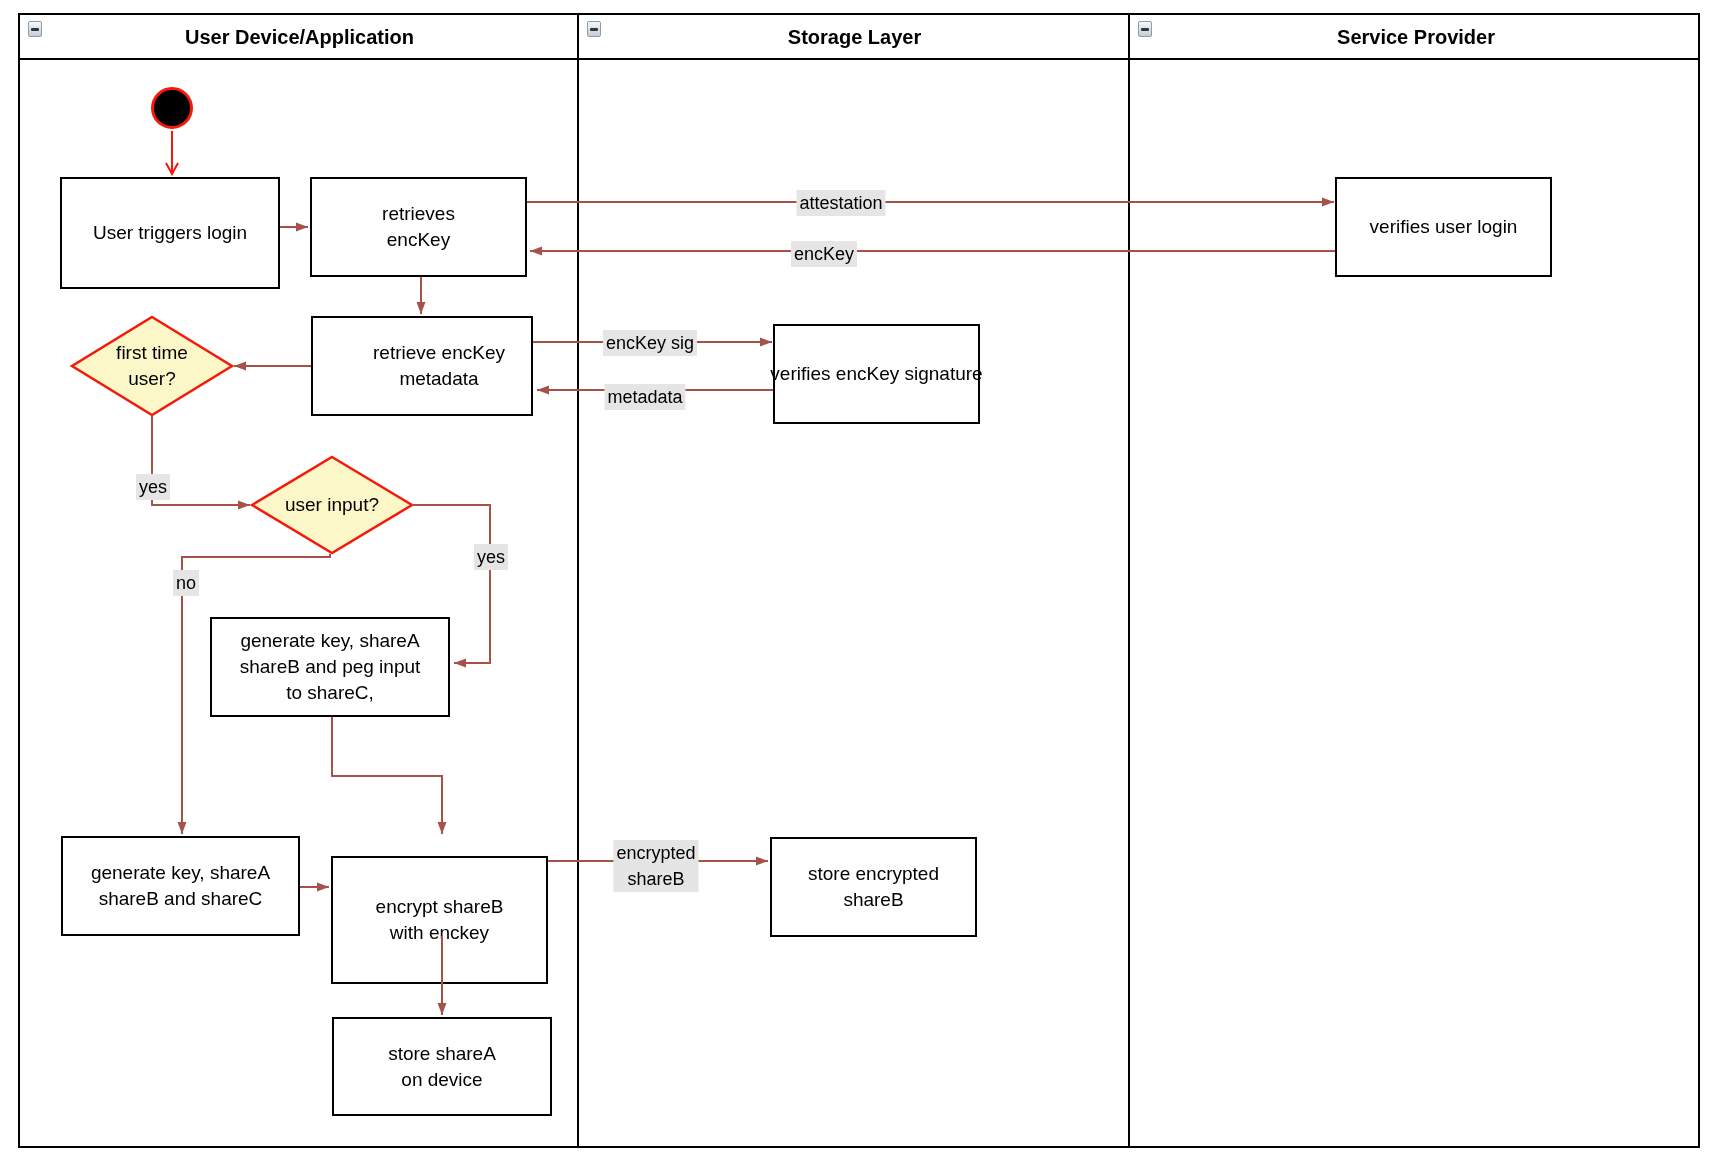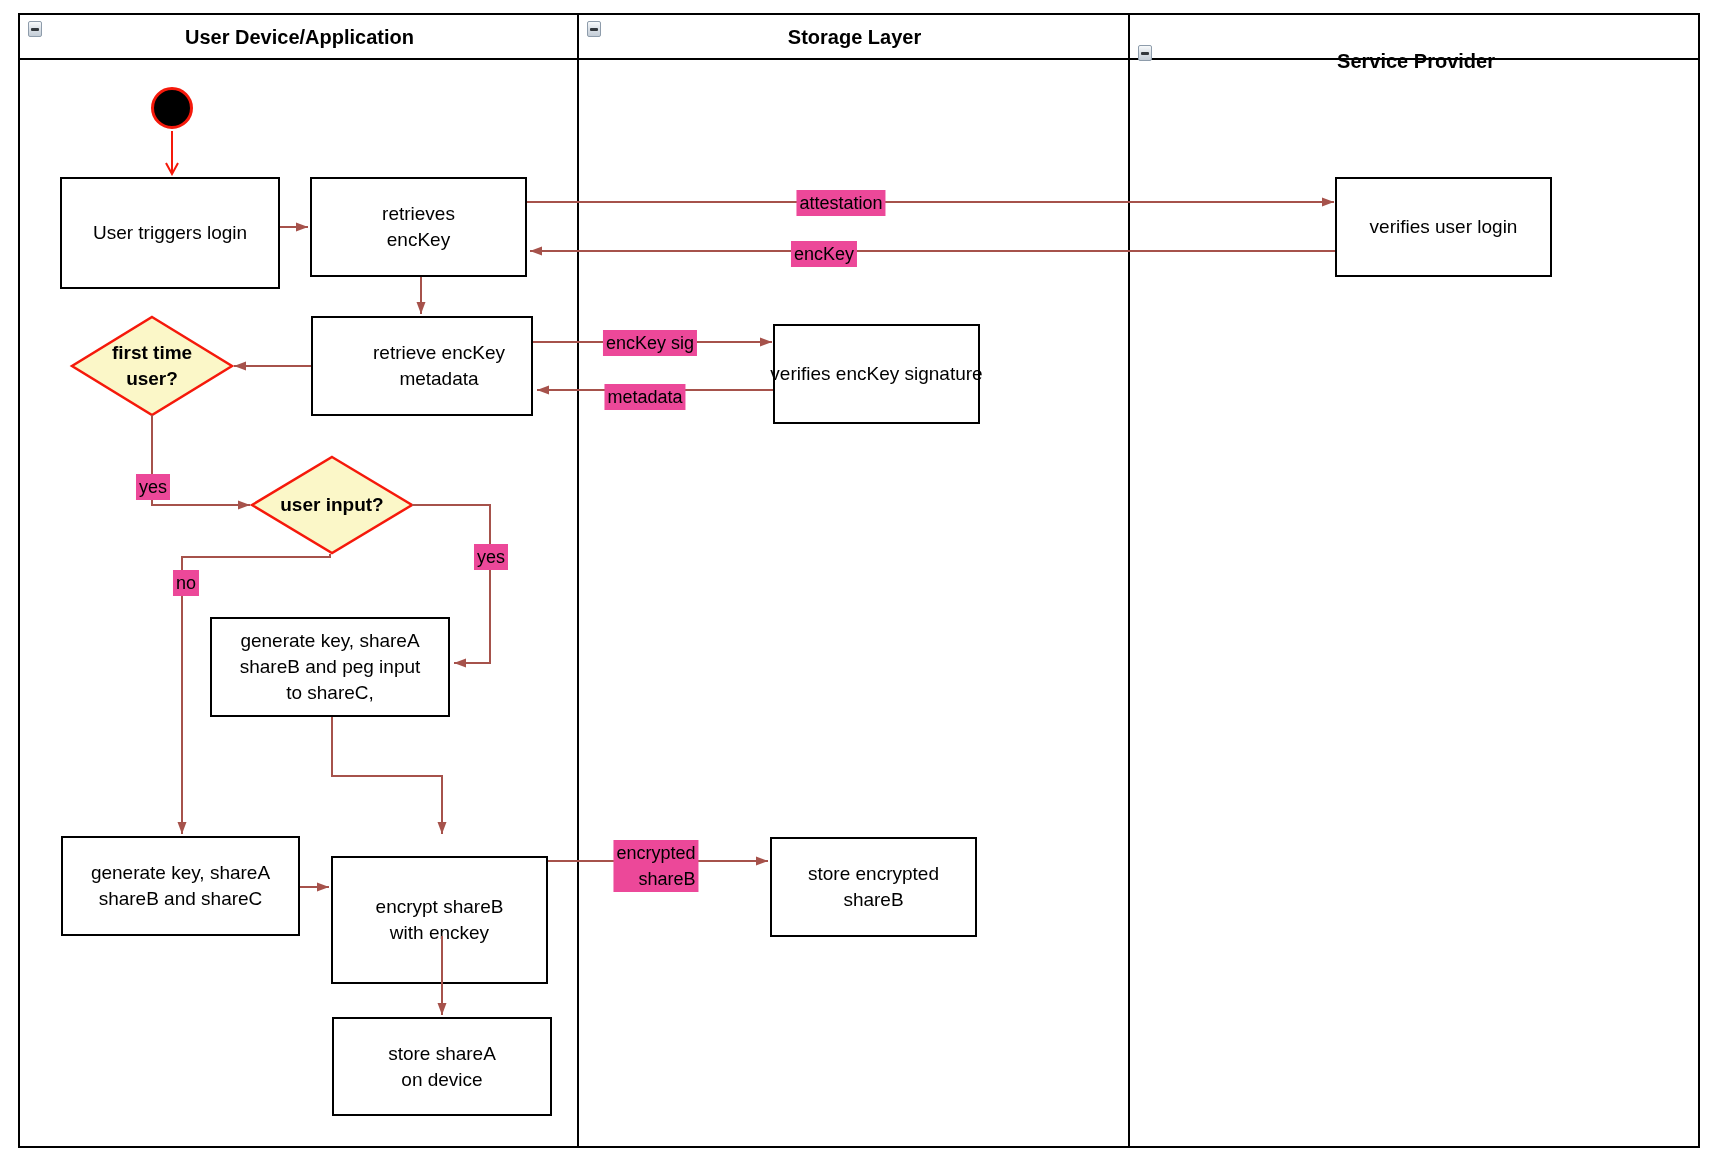--- a/index.html
+++ b/index.html
@@ -18,28 +18,28 @@
   .collapse-btn .minus-bar{position:absolute;left:2px;right:2px;top:6px;height:3px;background:#32373c;border-radius:1px;}
   
   .node{position:absolute;background:#fff;border:2px solid #000;box-sizing:border-box;
     display:flex;align-items:center;justify-content:center;text-align:center;}
   .node-label{font-size:19px;line-height:26px;white-space:pre-line;}
   .nowrap .node-label{white-space:nowrap;}
   .start-node{position:absolute;left:151px;top:87px;width:36px;height:36px;background:#000;
     border:3px solid #f5190b;border-radius:50%;}
   .diamond{position:absolute;}
   .diamond svg{position:absolute;left:0;top:0;overflow:visible;}
-  .diamond .node-label{position:absolute;left:0;top:0;right:0;bottom:0;display:flex;align-items:center;justify-content:center;text-align:center;font-weight:bold;}
+  .diamond .node-label{position:absolute;left:0;top:0;right:0;bottom:0;display:flex;align-items:center;justify-content:center;text-align:center;}
   .diamond-shape{fill:#fbf7c8;stroke:#f5190b;stroke-width:2.5px;}
   
   .edges{position:absolute;left:0;top:0;}
   .edge{stroke:#a6524b;stroke-width:2;fill:none;}
   .edge-accent{stroke:#f5190b;stroke-width:2;fill:none;}
-  .edge-label{position:absolute;transform:translate(-50%,-50%);background:#ec4899;padding:0 3px;
-    font-size:18px;line-height:26px;white-space:pre-line;text-align:right;}
+  .edge-label{position:absolute;transform:translate(-50%,-50%);background:#e5e5e5;padding:0 3px;
+    font-size:18px;line-height:26px;white-space:pre-line;text-align:center;}
 </style>
 </head>
 <body>
 
 <div class="canvas">
 
   <div class="pool">
     <div class="lane-header-row"></div>
 
     <div class="lane-header" style="left:0;width:559px;">
@@ -47,21 +47,21 @@
           <div class="minus-bar"></div>
         </div>
       <span class="lane-title">User Device/Application</span>
     </div>
     <div class="lane-header" style="left:559px;width:551px;">
       <div class="collapse-btn">
           <div class="minus-bar"></div>
         </div>
       <span class="lane-title">Storage Layer</span>
     </div>
-    <div class="lane-header" style="left:1110px;width:572px;margin-top:24px;">
+    <div class="lane-header" style="left:1110px;width:572px;">
       <div class="collapse-btn">
           <div class="minus-bar"></div>
         </div>
       <span class="lane-title">Service Provider</span>
     </div>
 
     <div class="lane-divider" style="left:557px;"></div>
     <div class="lane-divider" style="left:1108px;"></div>
   </div>
 

